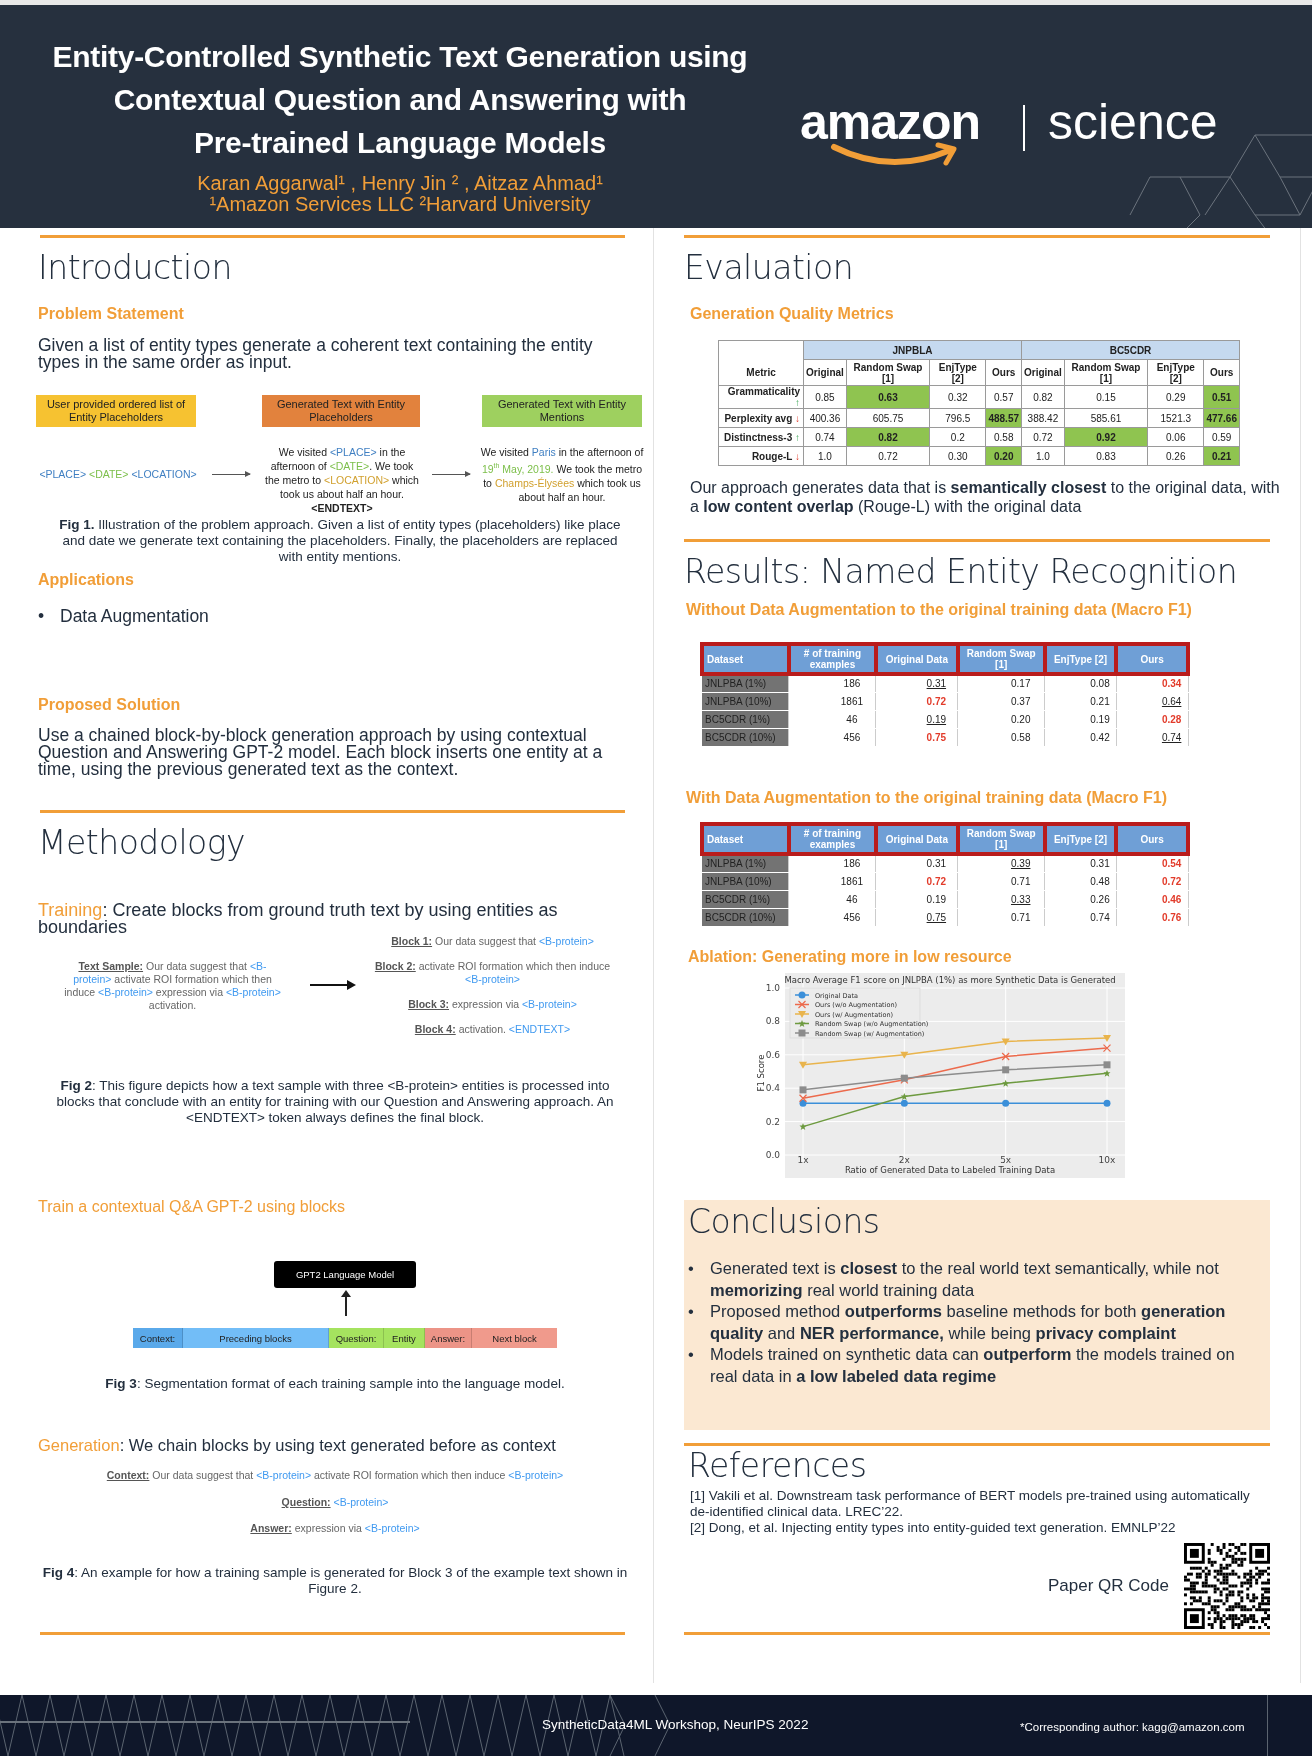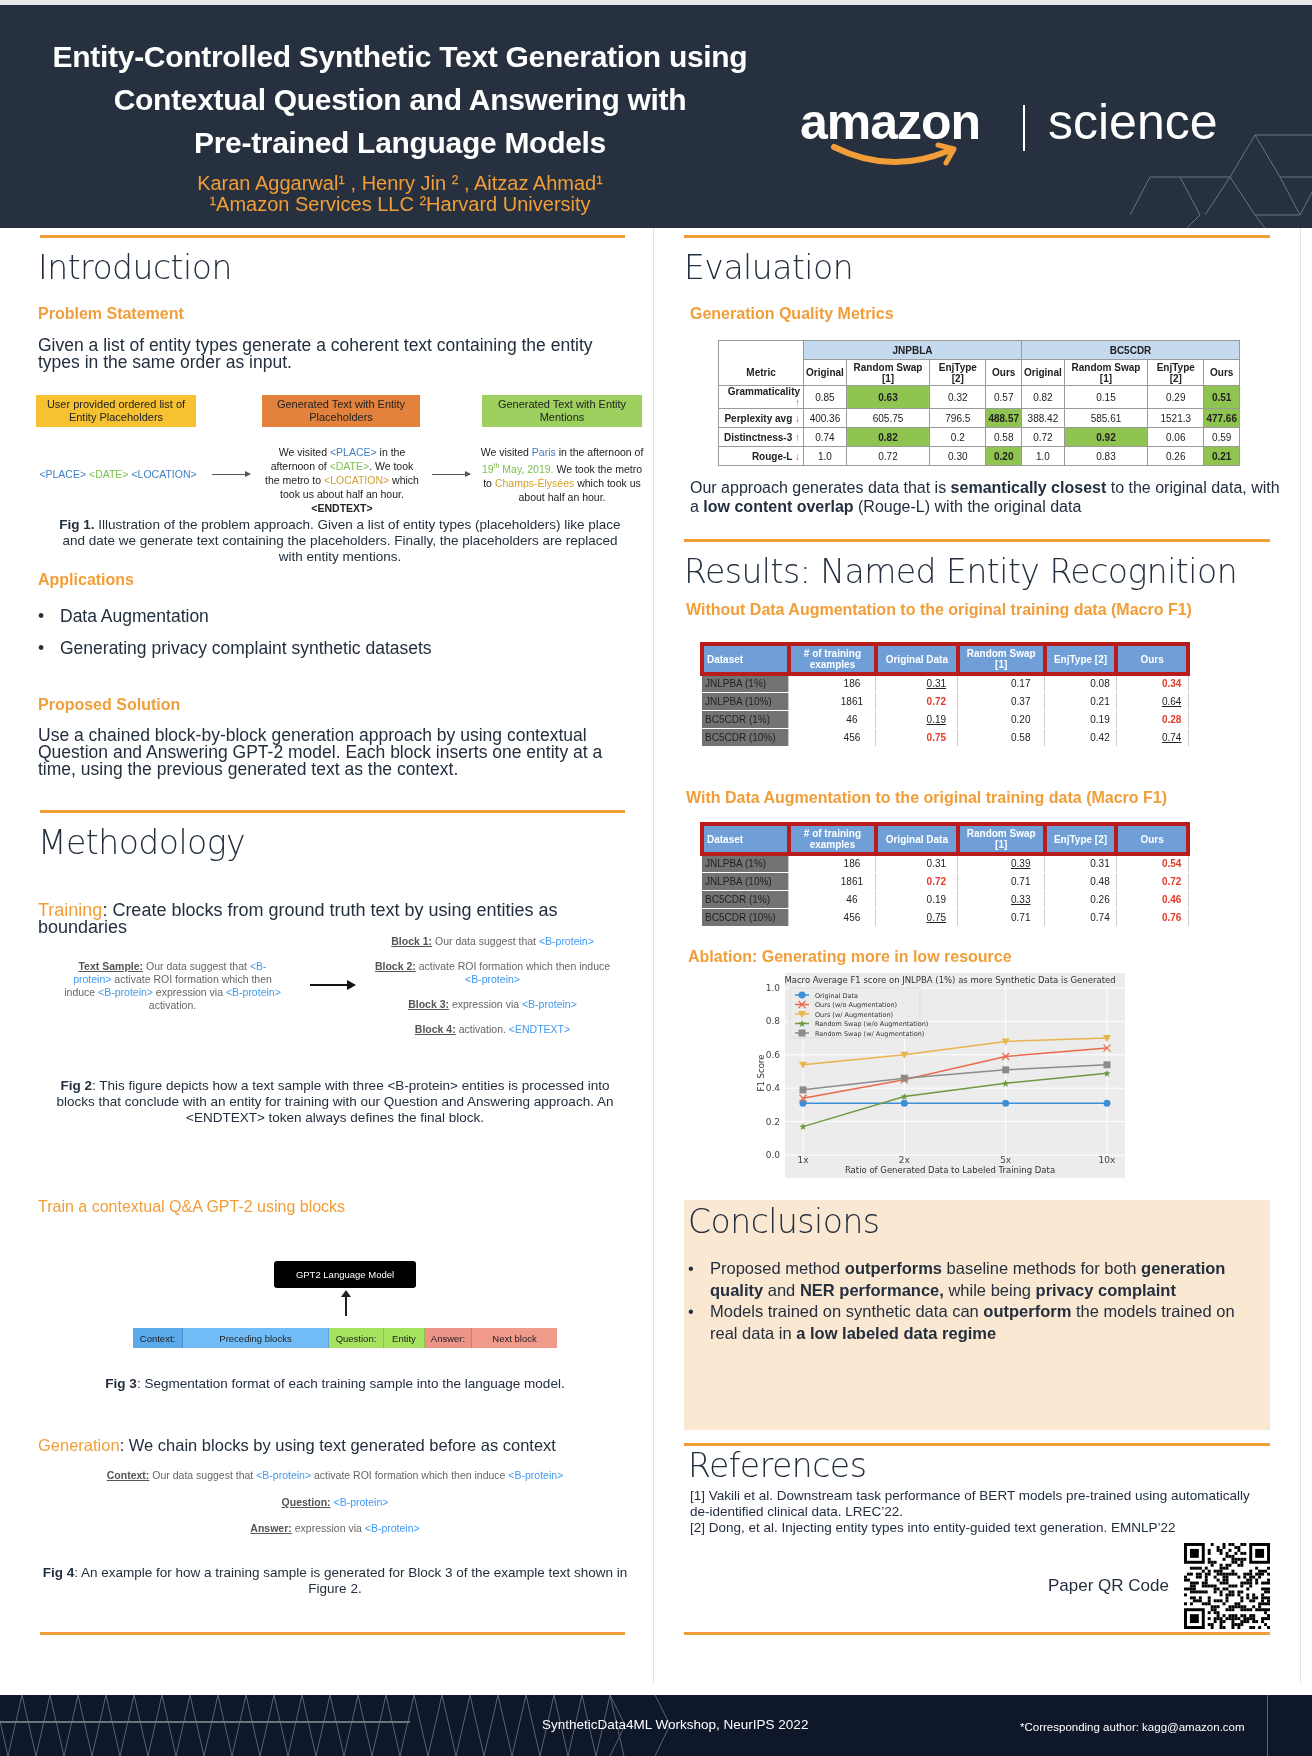--- a/index.html
+++ b/index.html
@@ -143,21 +143,20 @@
 <div class="arrow-line" style="left:212px; top:474px; width:38px;"></div>
 <div class="fig1-text" style="left:262px; top:445px; width:160px;"><span>We visited </span><span class="c-blue">&lt;PLACE&gt;</span><span> in the afternoon of </span><span class="c-green">&lt;DATE&gt;</span><span>. We took the metro to </span><span class="c-gold">&lt;LOCATION&gt;</span><span> which took us about half an hour. </span><b>&lt;ENDTEXT&gt;</b></div>
 <div class="arrow-line" style="left:432px; top:474px; width:38px;"></div>
 <div class="fig1-text" style="left:478px; top:445px; width:168px;"><span>We visited </span><span class="c-blue">Paris</span><span> in the afternoon of </span><span class="c-green">19</span><sup class="c-green" style="font-size:7px">th</sup><span class="c-green"> May, 2019.</span><span> We took the metro to </span><span class="c-gold">Champs-Élysées</span><span> which took us about half an hour.</span></div>
 
 <div class="caption" style="left:50px; top:517px; width:580px;"><b>Fig 1.</b><span> Illustration of the problem approach. Given a list of entity types (placeholders) like place and date we generate text containing the placeholders. Finally, the placeholders are replaced with entity mentions.</span></div>
 
 <div class="h2" style="left:38px; top:571px;">Applications</div>
 <ul class="bullets" style="left:38px; top:600px; line-height:32px;">
   <li>Data Augmentation</li>
-  <li>Generating privacy complaint synthetic datasets</li>
 </ul>
 
 <div class="h2" style="left:38px; top:696px;">Proposed Solution</div>
 <div class="body-text" style="left:38px; top:727px; width:600px;">Use a chained block-by-block generation approach by using contextual Question and Answering GPT-2 model. Each block inserts one entity at a time, using the previous generated text as the context.</div>
 
 <div class="rule" style="left:40px; top:810px; width:585px;"></div>
 <div class="h1" style="left:38px; top:823px;">Methodology</div>
 
 <div class="body-text" style="left:38px; top:902px; width:610px; font-size:18px;"><span style="color:#f19e38">Training</span><span>: Create blocks from ground truth text by using entities as boundaries</span></div>
 
@@ -445,20 +444,21 @@
       <text x="60" y="53" font-size="6.5" fill="#333" font-family="DejaVu Sans, sans-serif">Random Swap (w/o Augmentation)</text>
       <line x1="40" x2="54" y1="60" y2="60" stroke="#8c8c8c" stroke-width="1.5"></line>
       <rect x="43.5" y="56.5" width="7" height="7" fill="#8c8c8c"></rect>
       <text x="60" y="62.5" font-size="6.5" fill="#333" font-family="DejaVu Sans, sans-serif">Random Swap (w/ Augmentation)</text>
     </svg>
 </div>
 
 <div class="concl-box"></div>
 <div class="h1" style="left:688px; top:1202px;">Conclusions</div>
 <ul class="bullets" id="concl-list" style="left:688px; top:1258px; width:575px; font-size:16.5px; line-height:21.5px;">
+    <li><span>Generated text is </span><b>closest</b><span> to the real world text semantically, while not </span><b>memorizing</b><span> real world training data</span></li>
     <li><span>Proposed method </span><b>outperforms</b><span> baseline methods for both </span><b>generation quality</b><span> and </span><b>NER performance,</b><span> while being </span><b>privacy complaint</b></li>
     <li><span>Models trained on synthetic data can </span><b>outperform</b><span> the models trained on real data in </span><b>a low labeled data regime</b></li>
   </ul>
 
 <div class="rule" style="left:684px; top:1443px; width:586px;"></div>
 <div class="h1" style="left:688px; top:1446px;">References</div>
 <div class="refs">
   <div>[1] Vakili et al. Downstream task performance of BERT models pre-trained using automatically de-identified clinical data. LREC’22.</div>
   <div>[2] Dong, et al. Injecting entity types into entity-guided text generation. EMNLP’22</div>
 </div>

